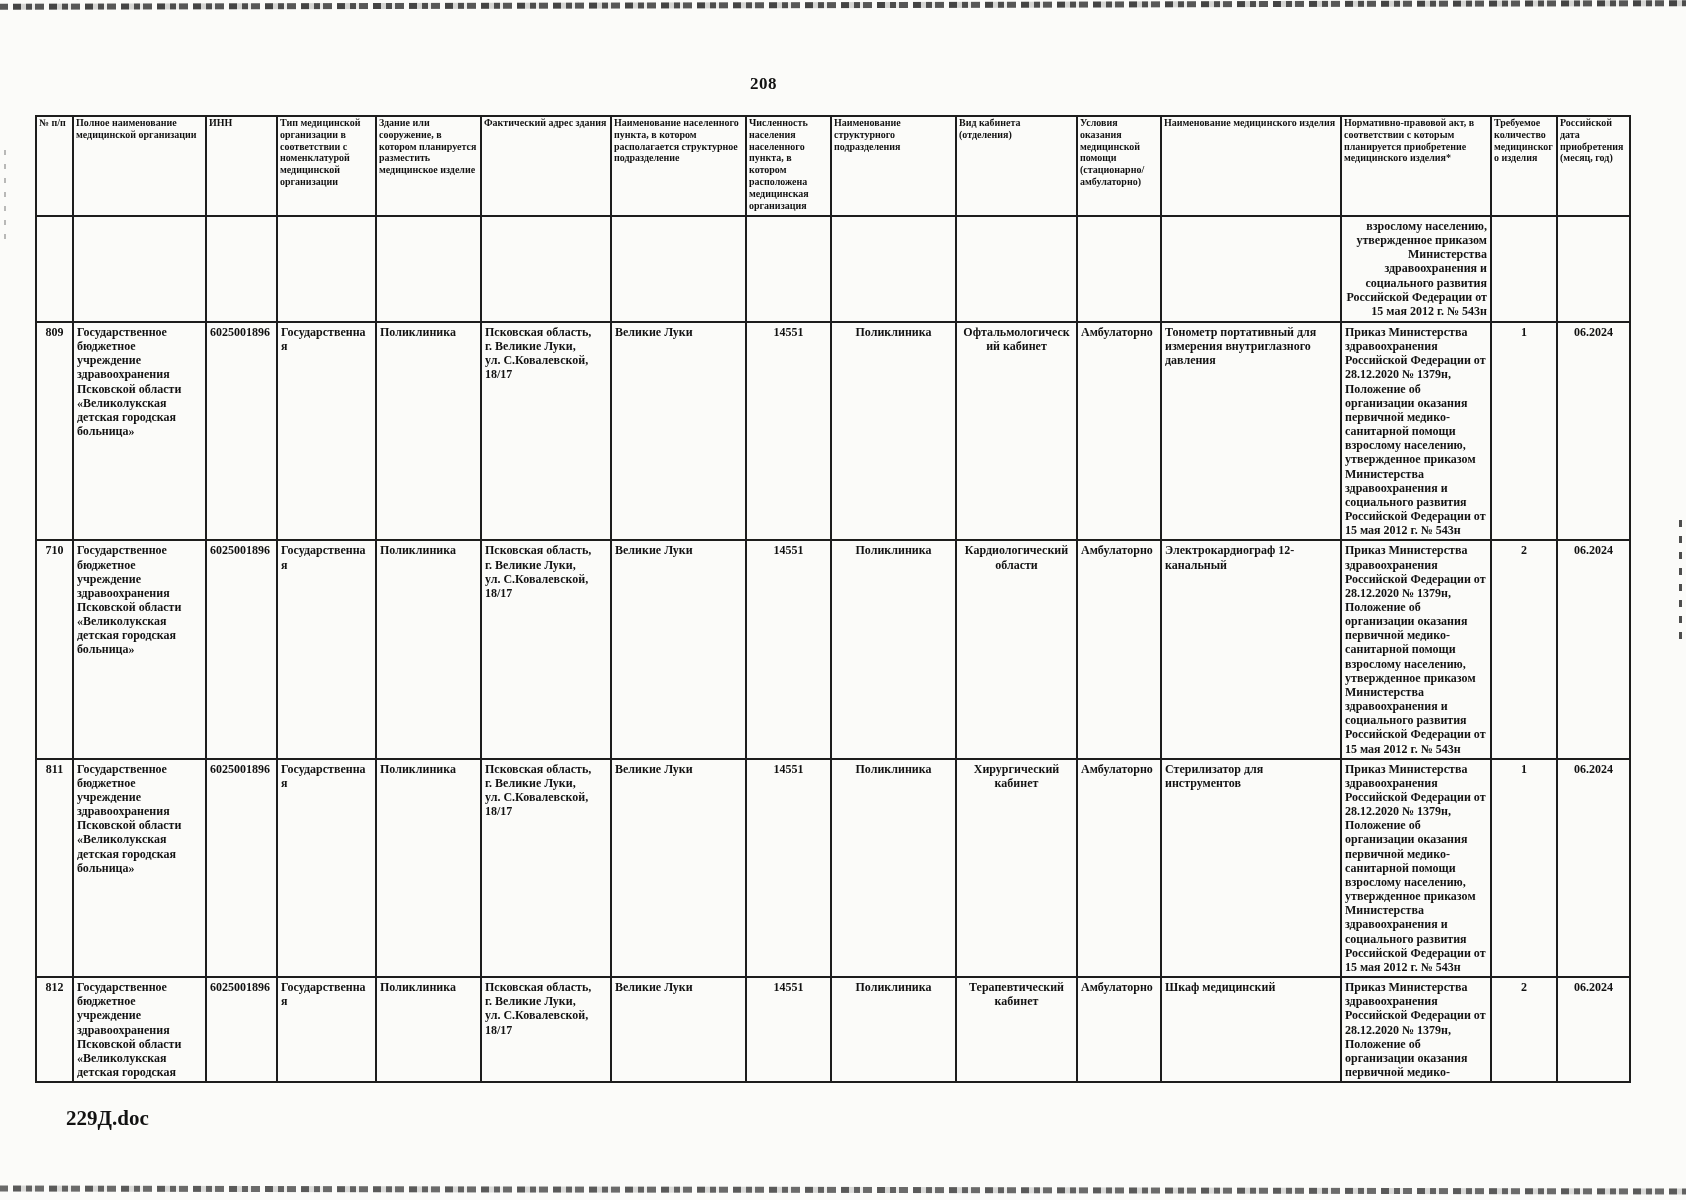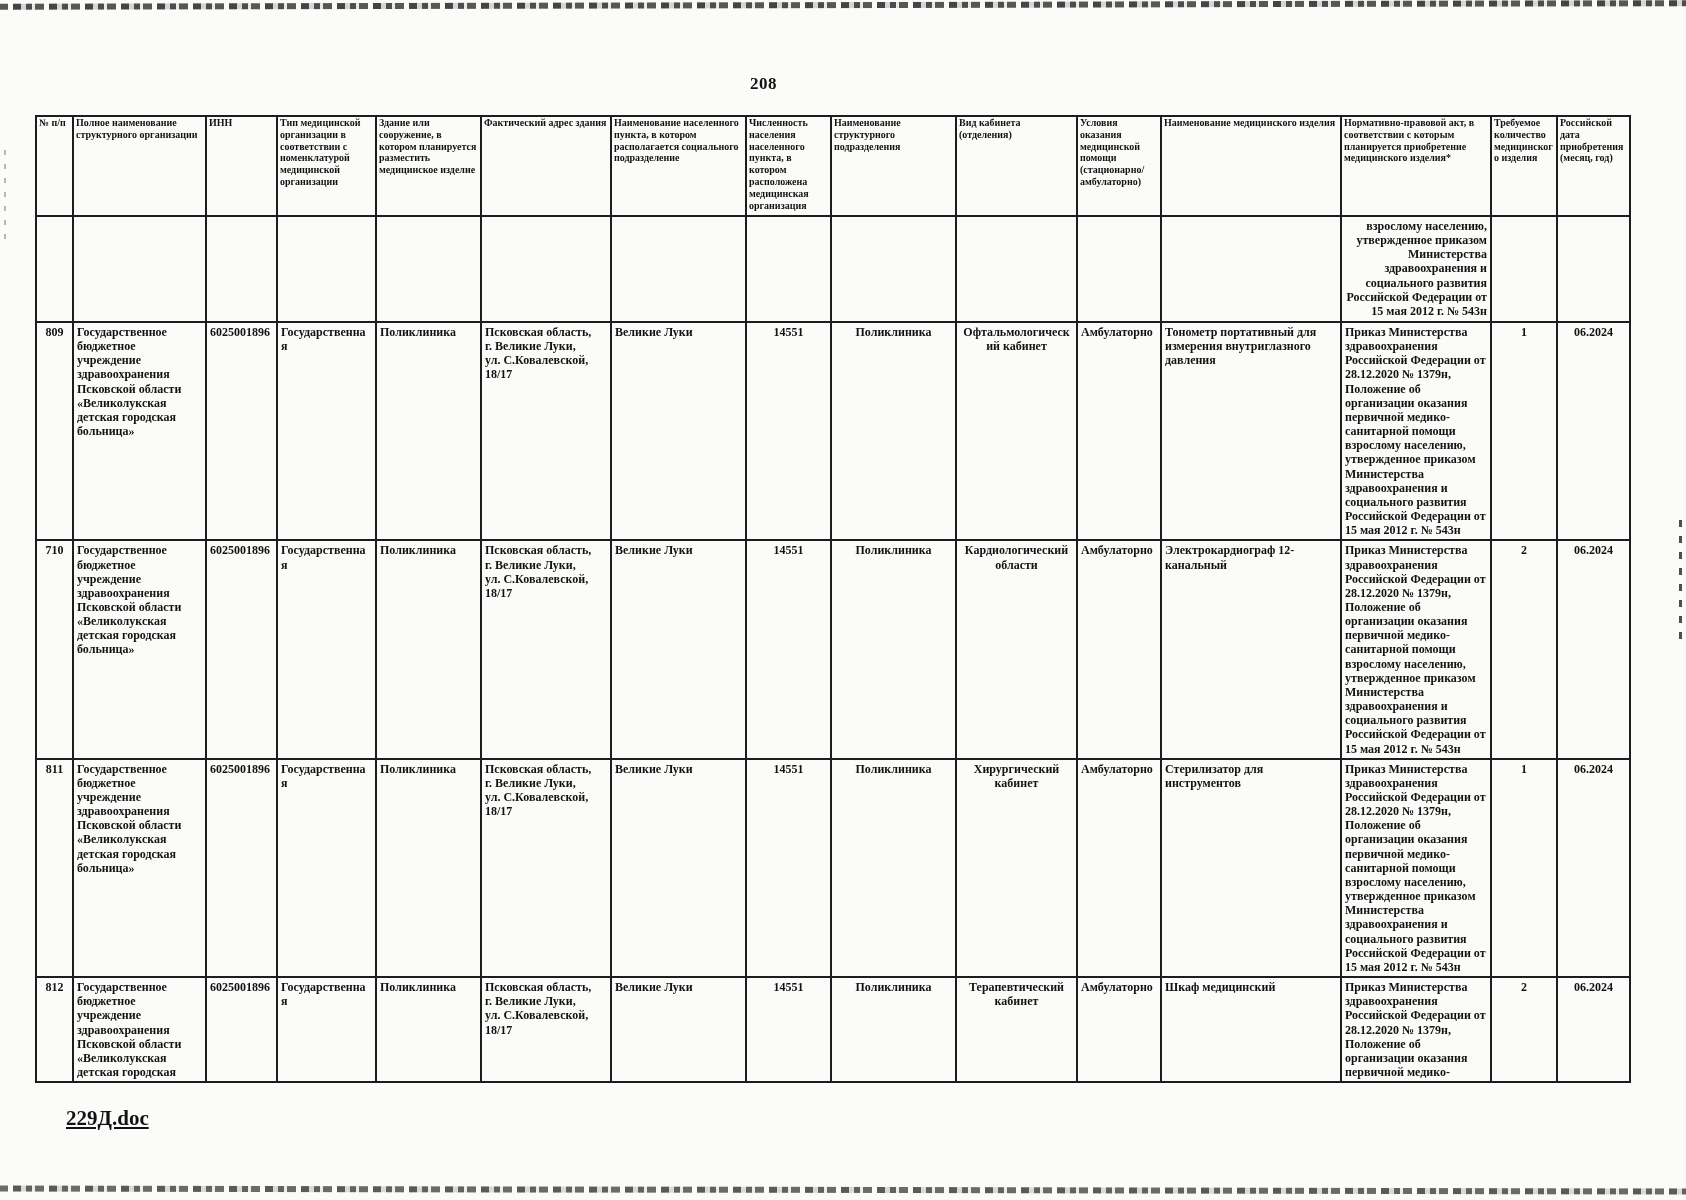--- a/index.html
+++ b/index.html
@@ -16,21 +16,21 @@
       #3a3a3a 9px 18px, rgba(0,0,0,0) 18px 23px,
       #242424 23px 31px, rgba(0,0,0,.18) 31px 36px);}
   .noise-top{top:2px;transform:rotate(-0.12deg);}
   .noise-bottom{top:1187px;transform:rotate(0.1deg);opacity:.75;}
   .mark-right{position:absolute;left:1679px;top:520px;width:3px;height:120px;
     background:repeating-linear-gradient(180deg,#222 0 7px,transparent 7px 16px);opacity:.8;}
   .mark-left{position:absolute;left:4px;top:150px;width:2px;height:90px;
     background:repeating-linear-gradient(180deg,#555 0 5px,transparent 5px 14px);opacity:.4;}
 
   .page-number{position:absolute;top:74px;left:750px;font-size:17px;font-weight:bold;letter-spacing:.5px;}
-  .footer-filename{position:absolute;top:1106px;left:66px;font-size:21px;font-weight:bold;text-decoration:underline;}
+  .footer-filename{position:absolute;top:1106px;left:66px;font-size:21px;font-weight:bold;}
 
   table.doc{
     position:absolute;top:115px;left:35px;width:1594px;
     border-collapse:collapse;table-layout:fixed;
   }
   .doc th,.doc td{
     border:2px solid #1d1d1d;vertical-align:top;overflow:hidden;
     font-weight:bold;word-wrap:break-word;
   }
   .doc th{font-size:10px;line-height:1.18;text-align:left;padding:0 2px;height:98px;}
@@ -63,26 +63,26 @@
     <col style="width:121px">
       <col style="width:84px">
       <col style="width:180px">
     <col style="width:150px">
       <col style="width:66px">
       <col style="width:73px">
   </colgroup>
   <thead>
     <tr>
       <th>№ п/п</th>
-      <th>Полное наименование структурного организации</th>
+      <th>Полное наименование медицинской организации</th>
       <th>ИНН</th>
       <th>Тип медицинской организации в соответствии с номенклатурой медицинской организации</th>
       <th>Здание или сооружение, в котором планируется разместить медицинское изделие</th>
       <th>Фактический адрес здания</th>
-      <th>Наименование населенного пункта, в котором располагается социального подразделение</th>
+      <th>Наименование населенного пункта, в котором располагается структурное подразделение</th>
       <th>Численность населения населенного пункта, в котором расположена медицинская организация</th>
       <th>Наименование структурного подразделения</th>
       <th>Вид кабинета (отделения)</th>
       <th>Условия оказания медицинской помощи (стационарно/амбулаторно)</th>
       <th>Наименование медицинского изделия</th>
       <th>Нормативно-правовой акт, в соответствии с которым планируется приобретение медицинского изделия*</th>
       <th>Требуемое количество медицинского изделия</th>
       <th>Российской дата приобретения (месяц, год)</th>
     </tr>
   </thead>

